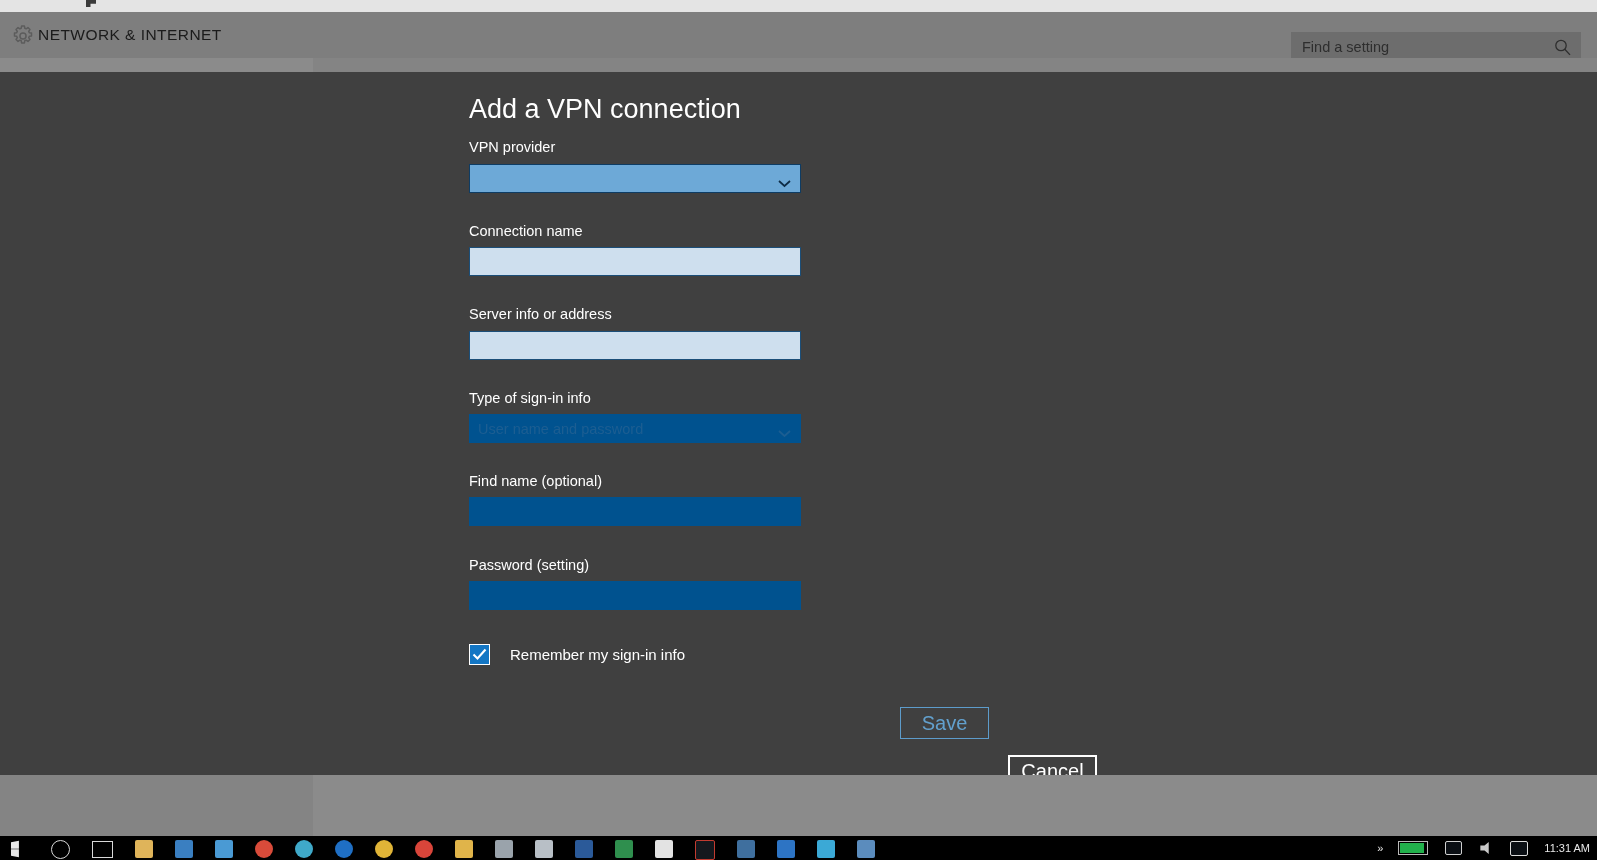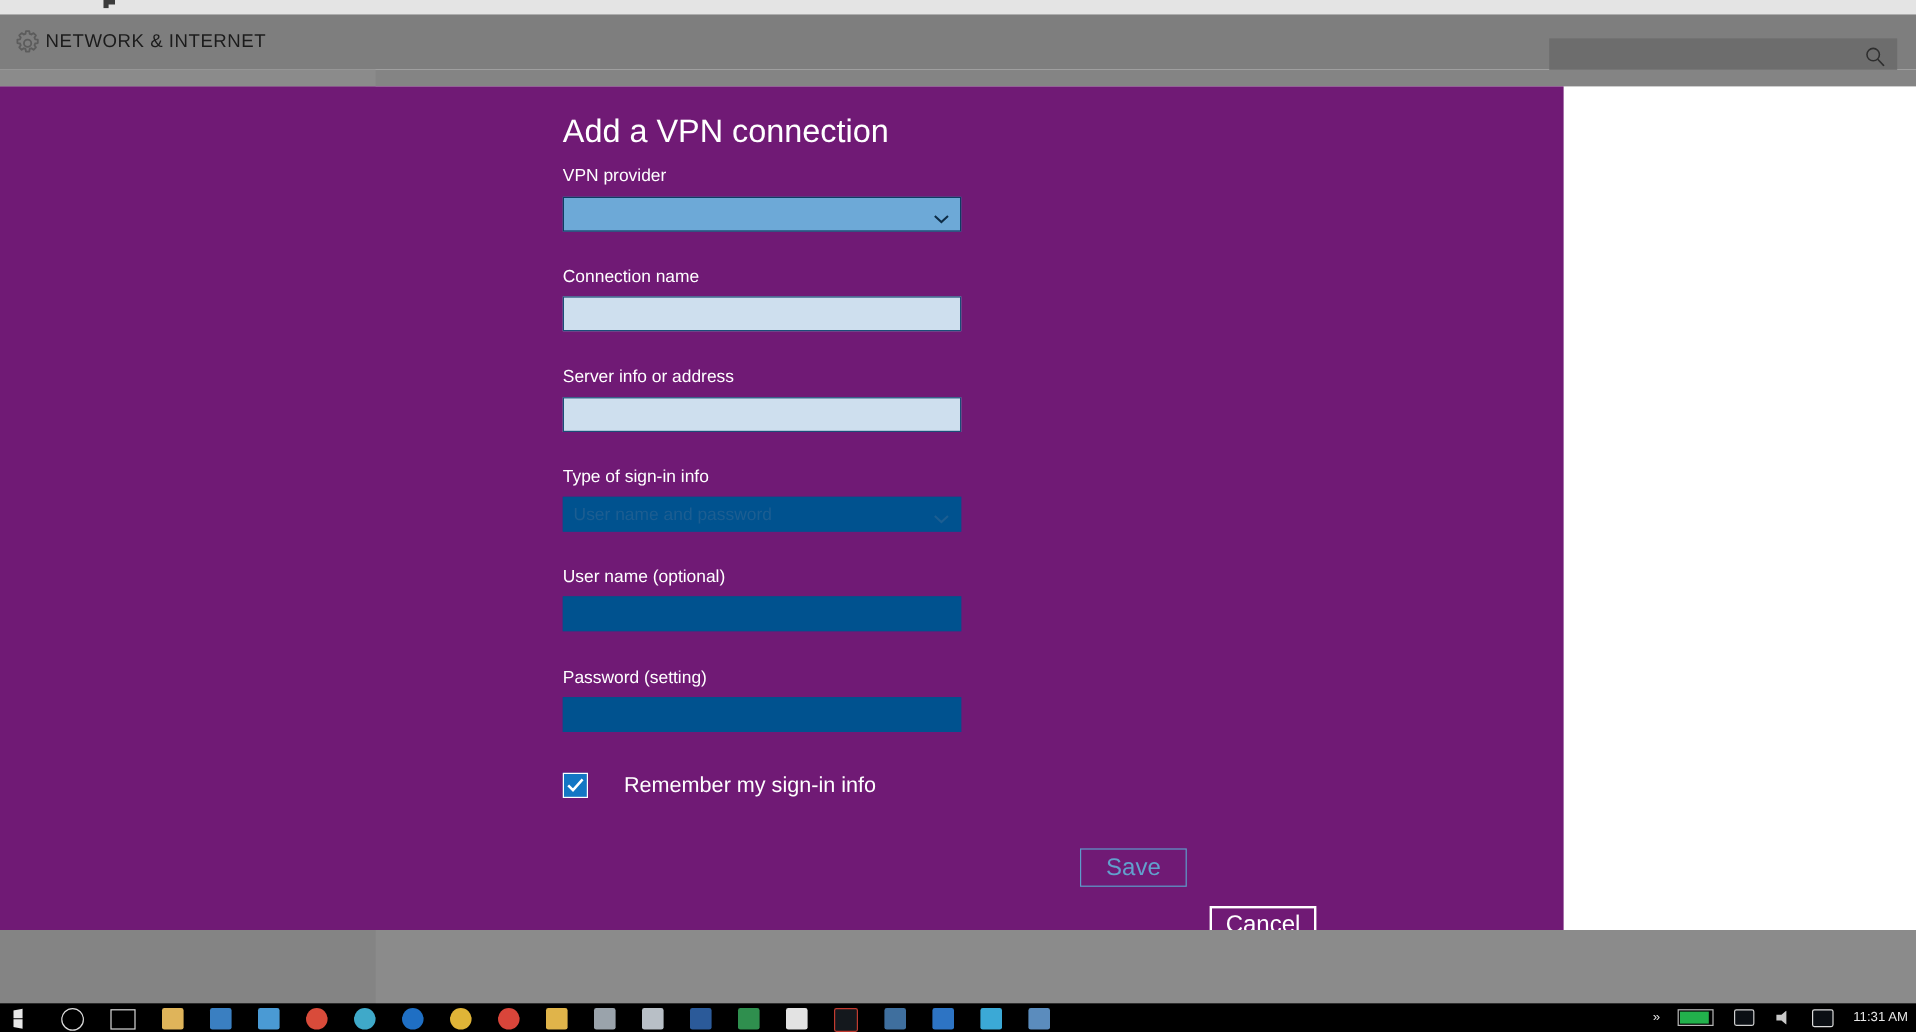--- a/index.html
+++ b/index.html
@@ -94,22 +94,22 @@
     position: absolute;
     left: 0; top: 0;
     width: 313px; height: 14px;
     background: #8b8b8b;
   }
 
   
   .content-panel {
     position: absolute;
     left: 0; top: 72px;
-    width: 1303px; height: 703px;
-    background: #701a75;
+    width: 1597px; height: 703px;
+    background: #404040;
   }
 
   .form-area {
     position: absolute;
     left: 469px; top: 0;
   }
 
   .page-title {
     position: absolute;
     left: 0; top: 22px;
@@ -193,22 +193,22 @@
     border: 1px solid #ffffff;
     flex: none;
     position: relative;
   }
   .checkbox svg {
     position: absolute;
     left: 2px; top: 3px;
     width: 15px; height: 13px;
   }
   .check-label {
-    margin-left: 30px;
-    font-size: 18px;
+    margin-left: 20px;
+    font-size: 15px;
     color: #ffffff;
     white-space: nowrap;
   }
 
   
   .btn {
     position: absolute;
     height: 32px;
     box-sizing: border-box;
     background: transparent;
@@ -316,20 +316,21 @@
 <div class="app-header">
   <span class="gear-icon">
     <svg viewBox="0 0 24 24" width="24" height="24">
       <path d="M12 8.2a3.8 3.8 0 1 0 0 7.6 3.8 3.8 0 0 0 0-7.6zm0 1.5a2.3 2.3 0 1 1 0 4.6 2.3 2.3 0 0 1 0-4.6z" fill="#5c5c5c"></path>
       <path d="M10.6 2h2.8l.35 2.2c.5.15.97.35 1.4.6l1.8-1.25 2 2-1.25 1.8c.25.43.45.9.6 1.4L20.5 9.1v2.8l-2.2.35c-.15.5-.35.97-.6 1.4l1.25 1.8-2 2-1.8-1.25c-.43.25-.9.45-1.4.6L13.4 19h-2.8l-.35-2.2c-.5-.15-.97-.35-1.4-.6l-1.8 1.25-2-2 1.25-1.8c-.25-.43-.45-.9-.6-1.4L3.5 11.9V9.1l2.2-.35c.15-.5.35-.97.6-1.4L5.05 5.55l2-2 1.8 1.25c.43-.25.9-.45 1.4-.6L10.6 2z" fill="none" stroke="#5c5c5c" stroke-width="1.5" stroke-linejoin="round"></path>
     </svg>
   </span>
   <div class="header-title">NETWORK &amp; INTERNET</div>
 
   <div class="search-box">
+    <input class="search-input" type="text" placeholder="Find a setting" style="">
     <span class="search-icon">
       <svg viewBox="0 0 17 17" width="17" height="17">
         <circle cx="7" cy="7" r="5.2" fill="none" stroke="#2e2e2e" stroke-width="1.3"></circle>
         <line x1="10.8" y1="10.8" x2="16" y2="16.4" stroke="#2e2e2e" stroke-width="1.3"></line>
       </svg>
     </span>
   </div>
 </div>
 
 <div class="subheader-strip">
@@ -360,21 +361,21 @@
     <div class="field-label" style="top:318px">Type of sign-in info</div>
     <div class="combo disabled" style="top:342px">
       <span class="combo-value">User name and password</span>
       <span class="chevron">
         <svg viewBox="0 0 15 9" width="15" height="9">
           <polyline points="2,2 7.5,7 13,2" fill="none" stroke="#1c5e92" stroke-width="1.7"></polyline>
         </svg>
       </span>
     </div>
 
-    <div class="field-label" style="top:401px">User name (optional)</div>
+    <div class="field-label" style="top:401px">Find name (optional)</div>
     <input class="text-input disabled" type="text" style="top: 425px;" disabled="">
 
     <div class="field-label" style="top:485px">Password (setting)</div>
     <input class="text-input disabled" type="password" style="top: 509px;" disabled="">
 
     <div class="check-row" style="top:572px">
       <span class="checkbox">
         <svg viewBox="0 0 15 13">
           <polyline points="1.5,6.5 5.5,10.5 13.5,1.5" fill="none" stroke="#ffffff" stroke-width="2.1"></polyline>
         </svg>

